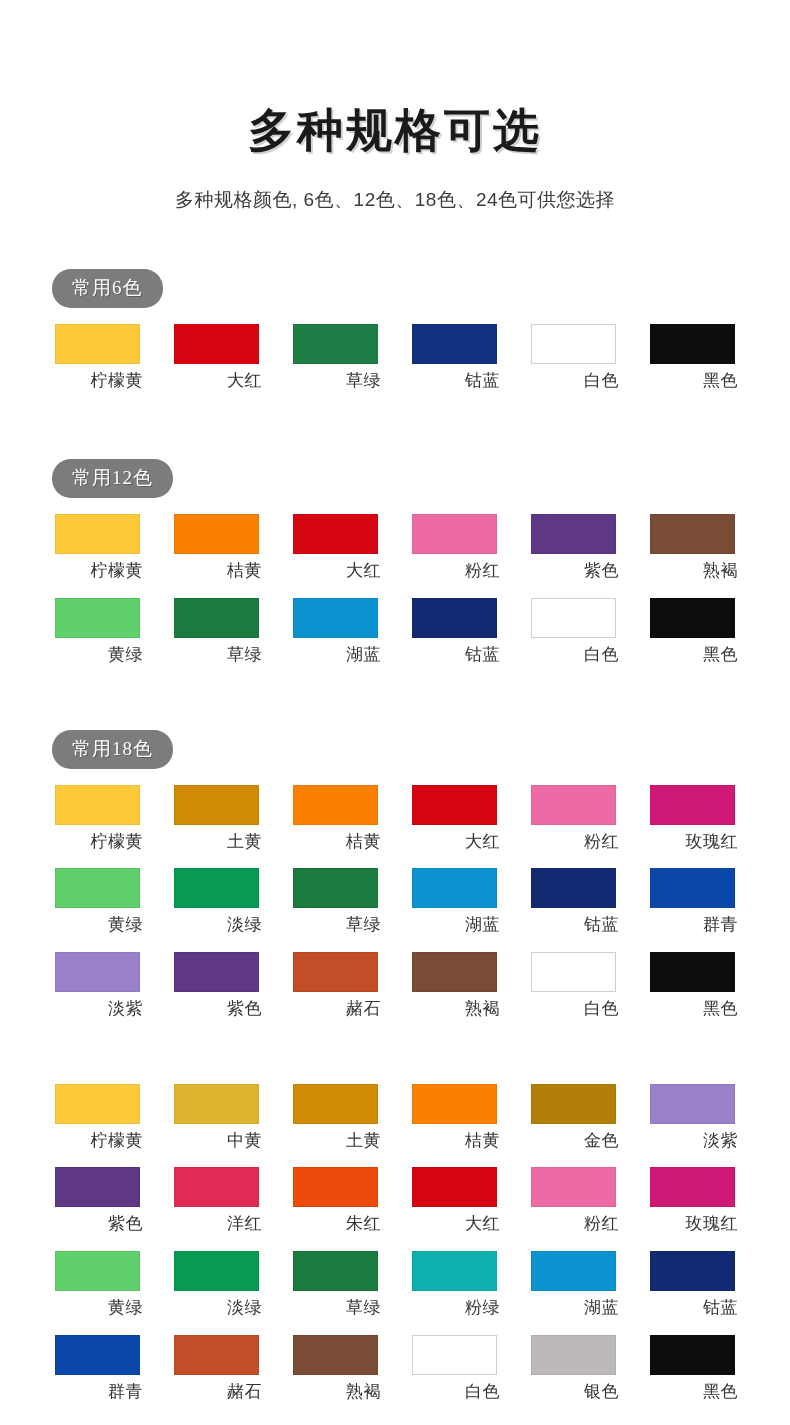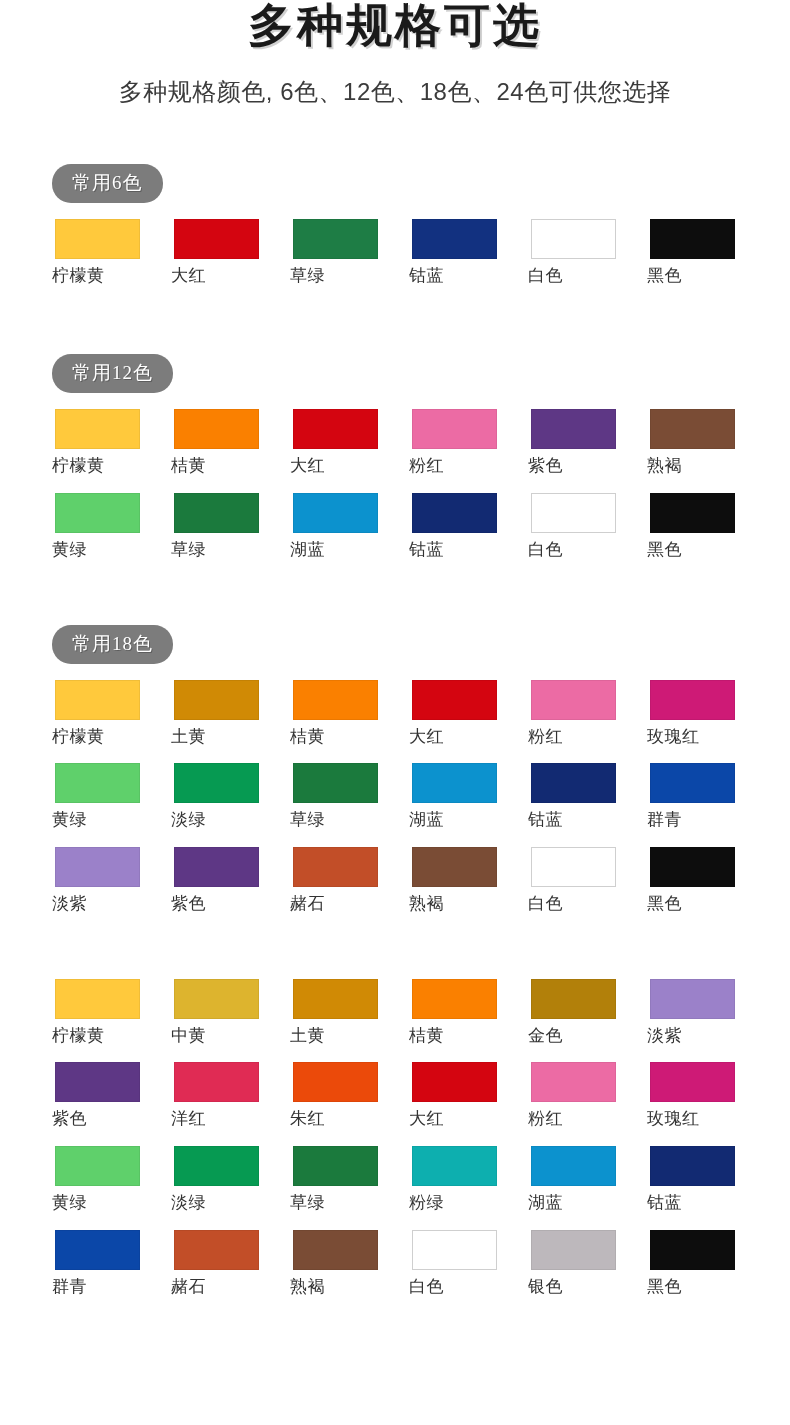--- a/index.html
+++ b/index.html
@@ -5,28 +5,28 @@
   * { margin:0; padding:0; box-sizing:border-box; }
   html,body{
     width:790px; height:1425px;
     background:#ffffff;
     font-family:"Liberation Sans","DejaVu Sans",sans-serif;
     -webkit-font-smoothing:antialiased;
   }
   .page{ position:relative; width:790px; height:1425px; overflow:hidden; }
 
   
-  .header{ text-align:center; }
+  .header{ padding-top:105px; text-align:center; }
   .main-title{
     font-size:46px; font-weight:bold; color:#1a1a1a;
     letter-spacing:3px; line-height:1.12;
     text-shadow:2px 2px 0 rgba(0,0,0,0.18);
   }
   .sub-title{
-    margin-top:24px; font-size:24px; color:#3b3b3b;
+    margin-top:30px; font-size:19px; color:#3b3b3b;
     letter-spacing:0.5px; font-weight:400;
   }
 
   
   .section{ margin-top:0;font-family:Liberation Serif, serif; }
   .sec-6  { margin-top:56px; }
   .sec-12 { margin-top:52px; }
   .sec-18 { margin-top:48px; }
   .sec-24 { margin-top:48px; }
 
@@ -49,21 +49,21 @@
     display:grid;
     grid-template-columns:repeat(6,1fr);
     column-gap:28px;
     row-gap:0px;
   }
   .sec-6 .grid{ margin-top:16px; }
   .sec-12 .grid{ margin-top:16px; }
   .sec-18 .grid{ margin-top:16px; }
   .sec-24 .grid{ margin-top:16px; }
 
-  .cell{ width:100%; text-align:left; padding-bottom:17px; }
+  .cell{ width:100%; text-align:right; padding-bottom:17px; }
   .chip{
     width:85px; height:40px; margin:0 auto;
     border:1px solid rgba(0,0,0,0.06);
   }
   .chip.outlined{ border:1px solid #cfcfcf; }
   .chip-label{
     margin-top:8px;
     font-size:17px;
     color:#333333;
     letter-spacing:0.5px;

